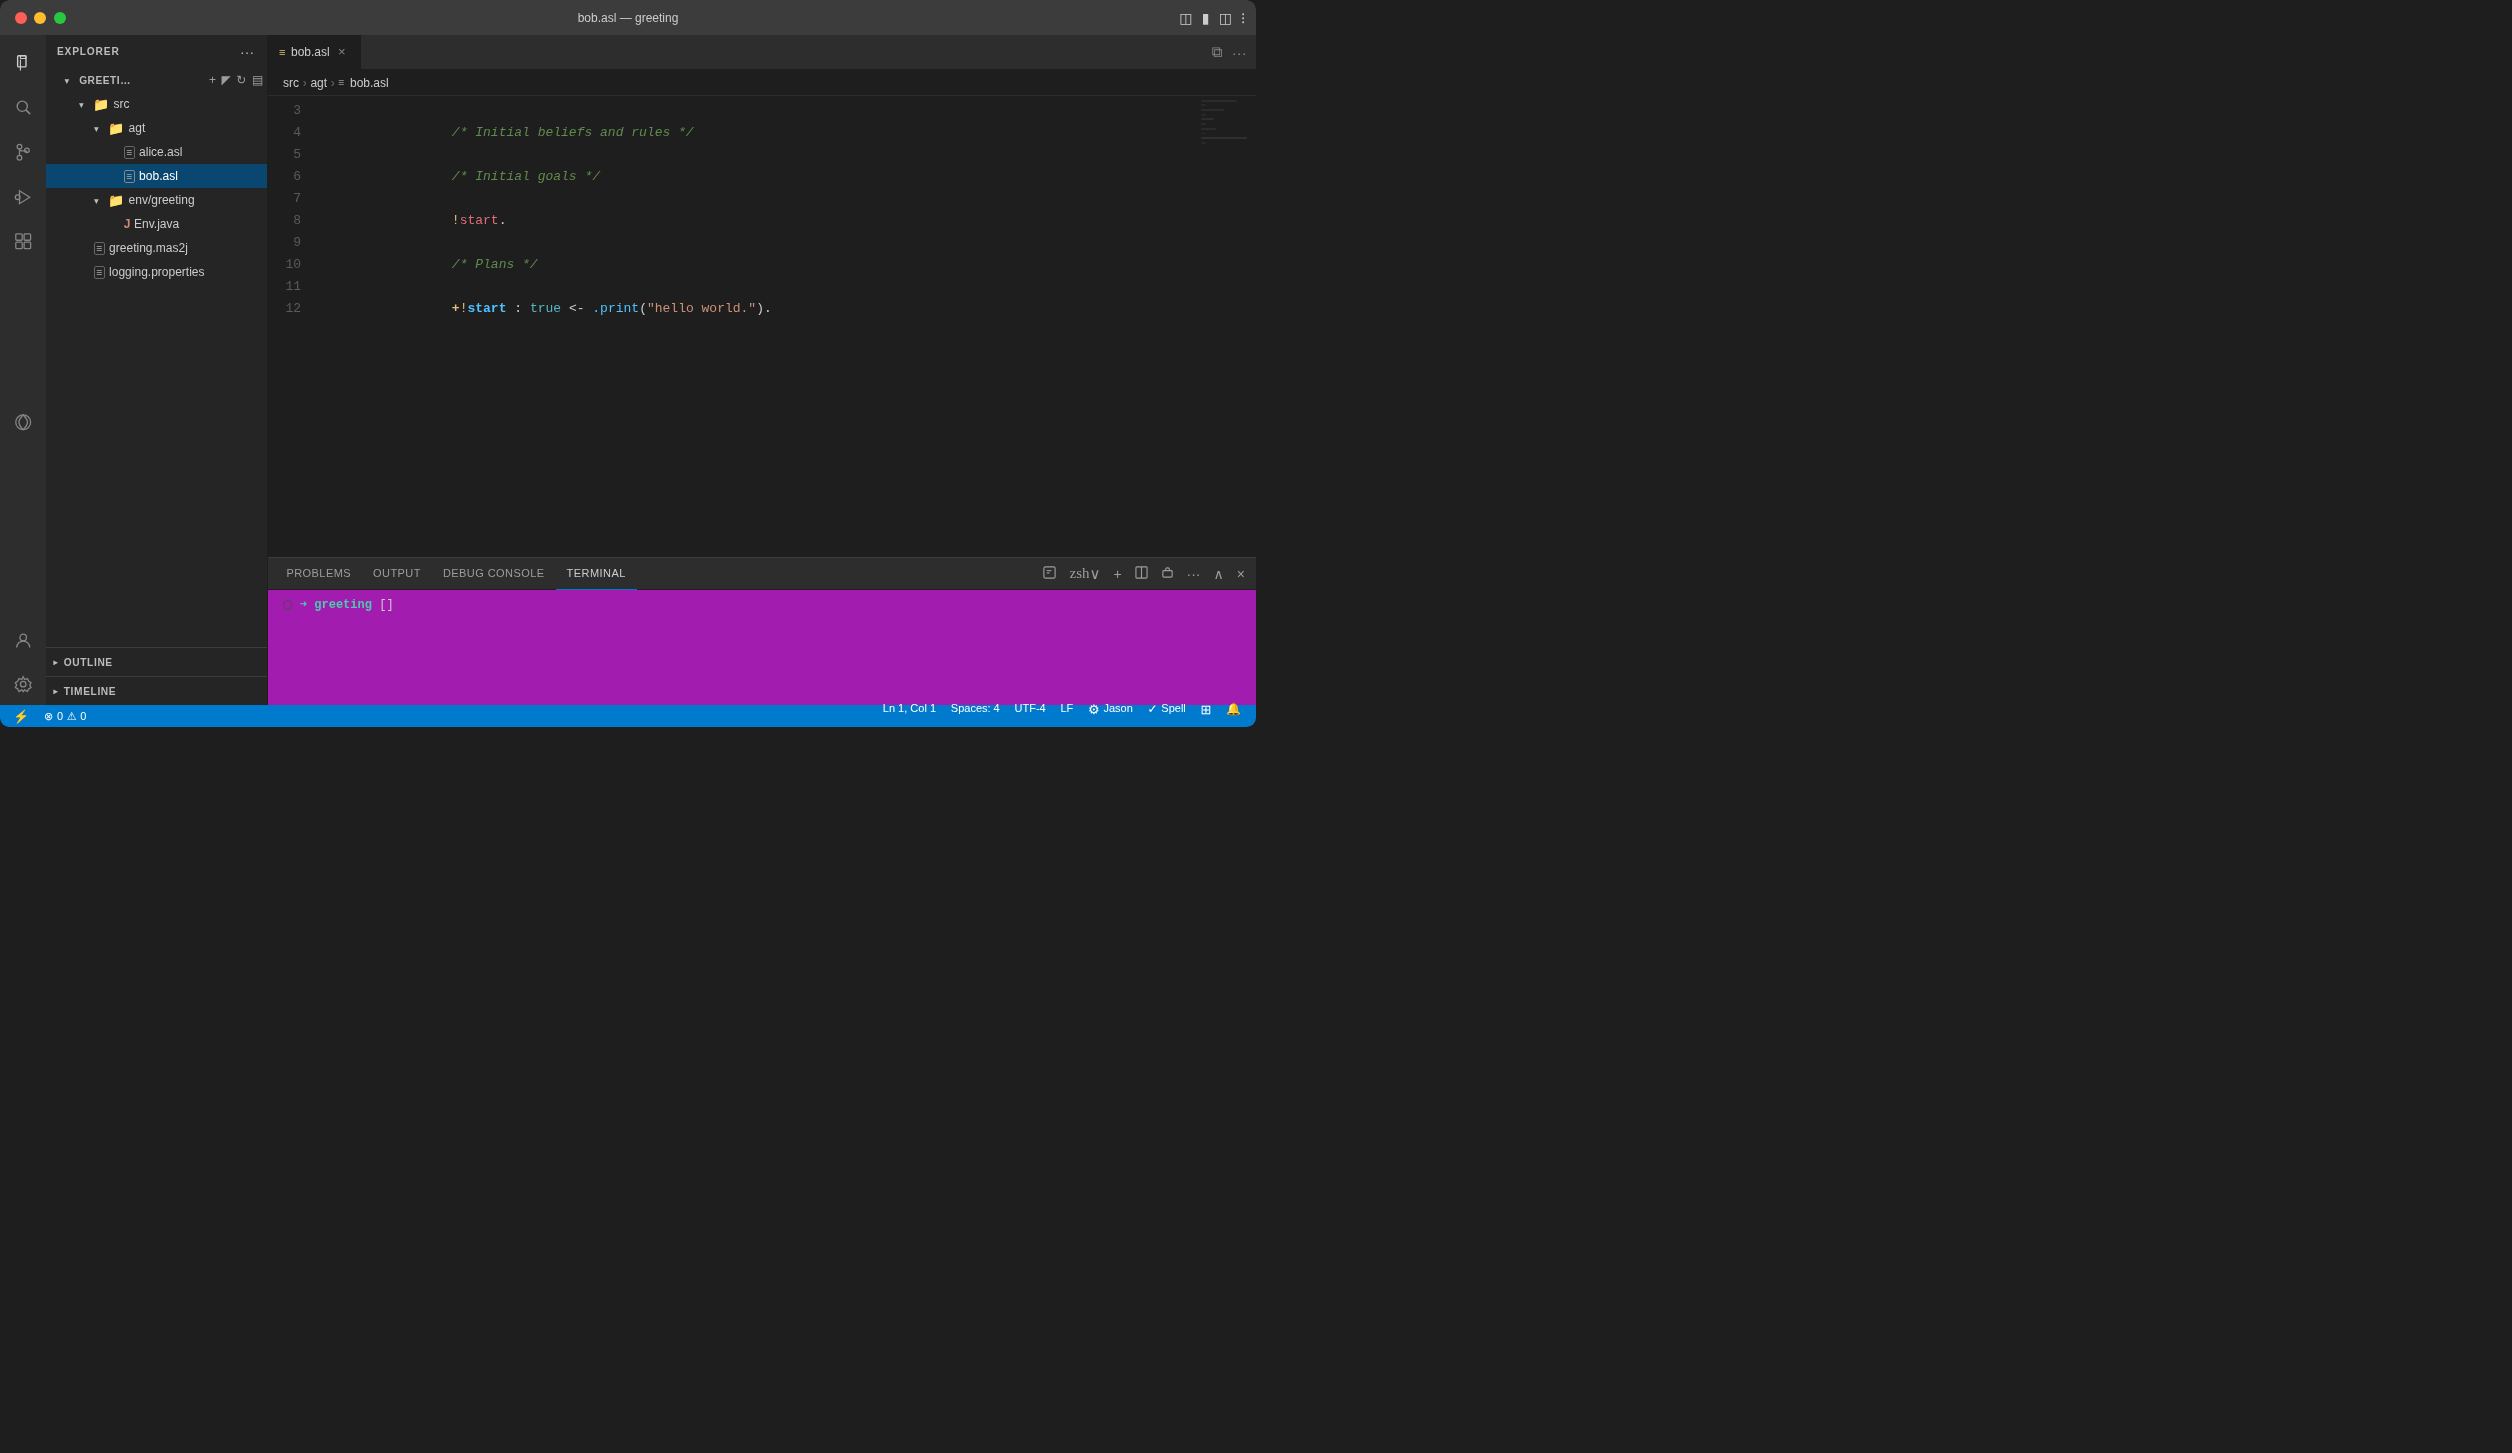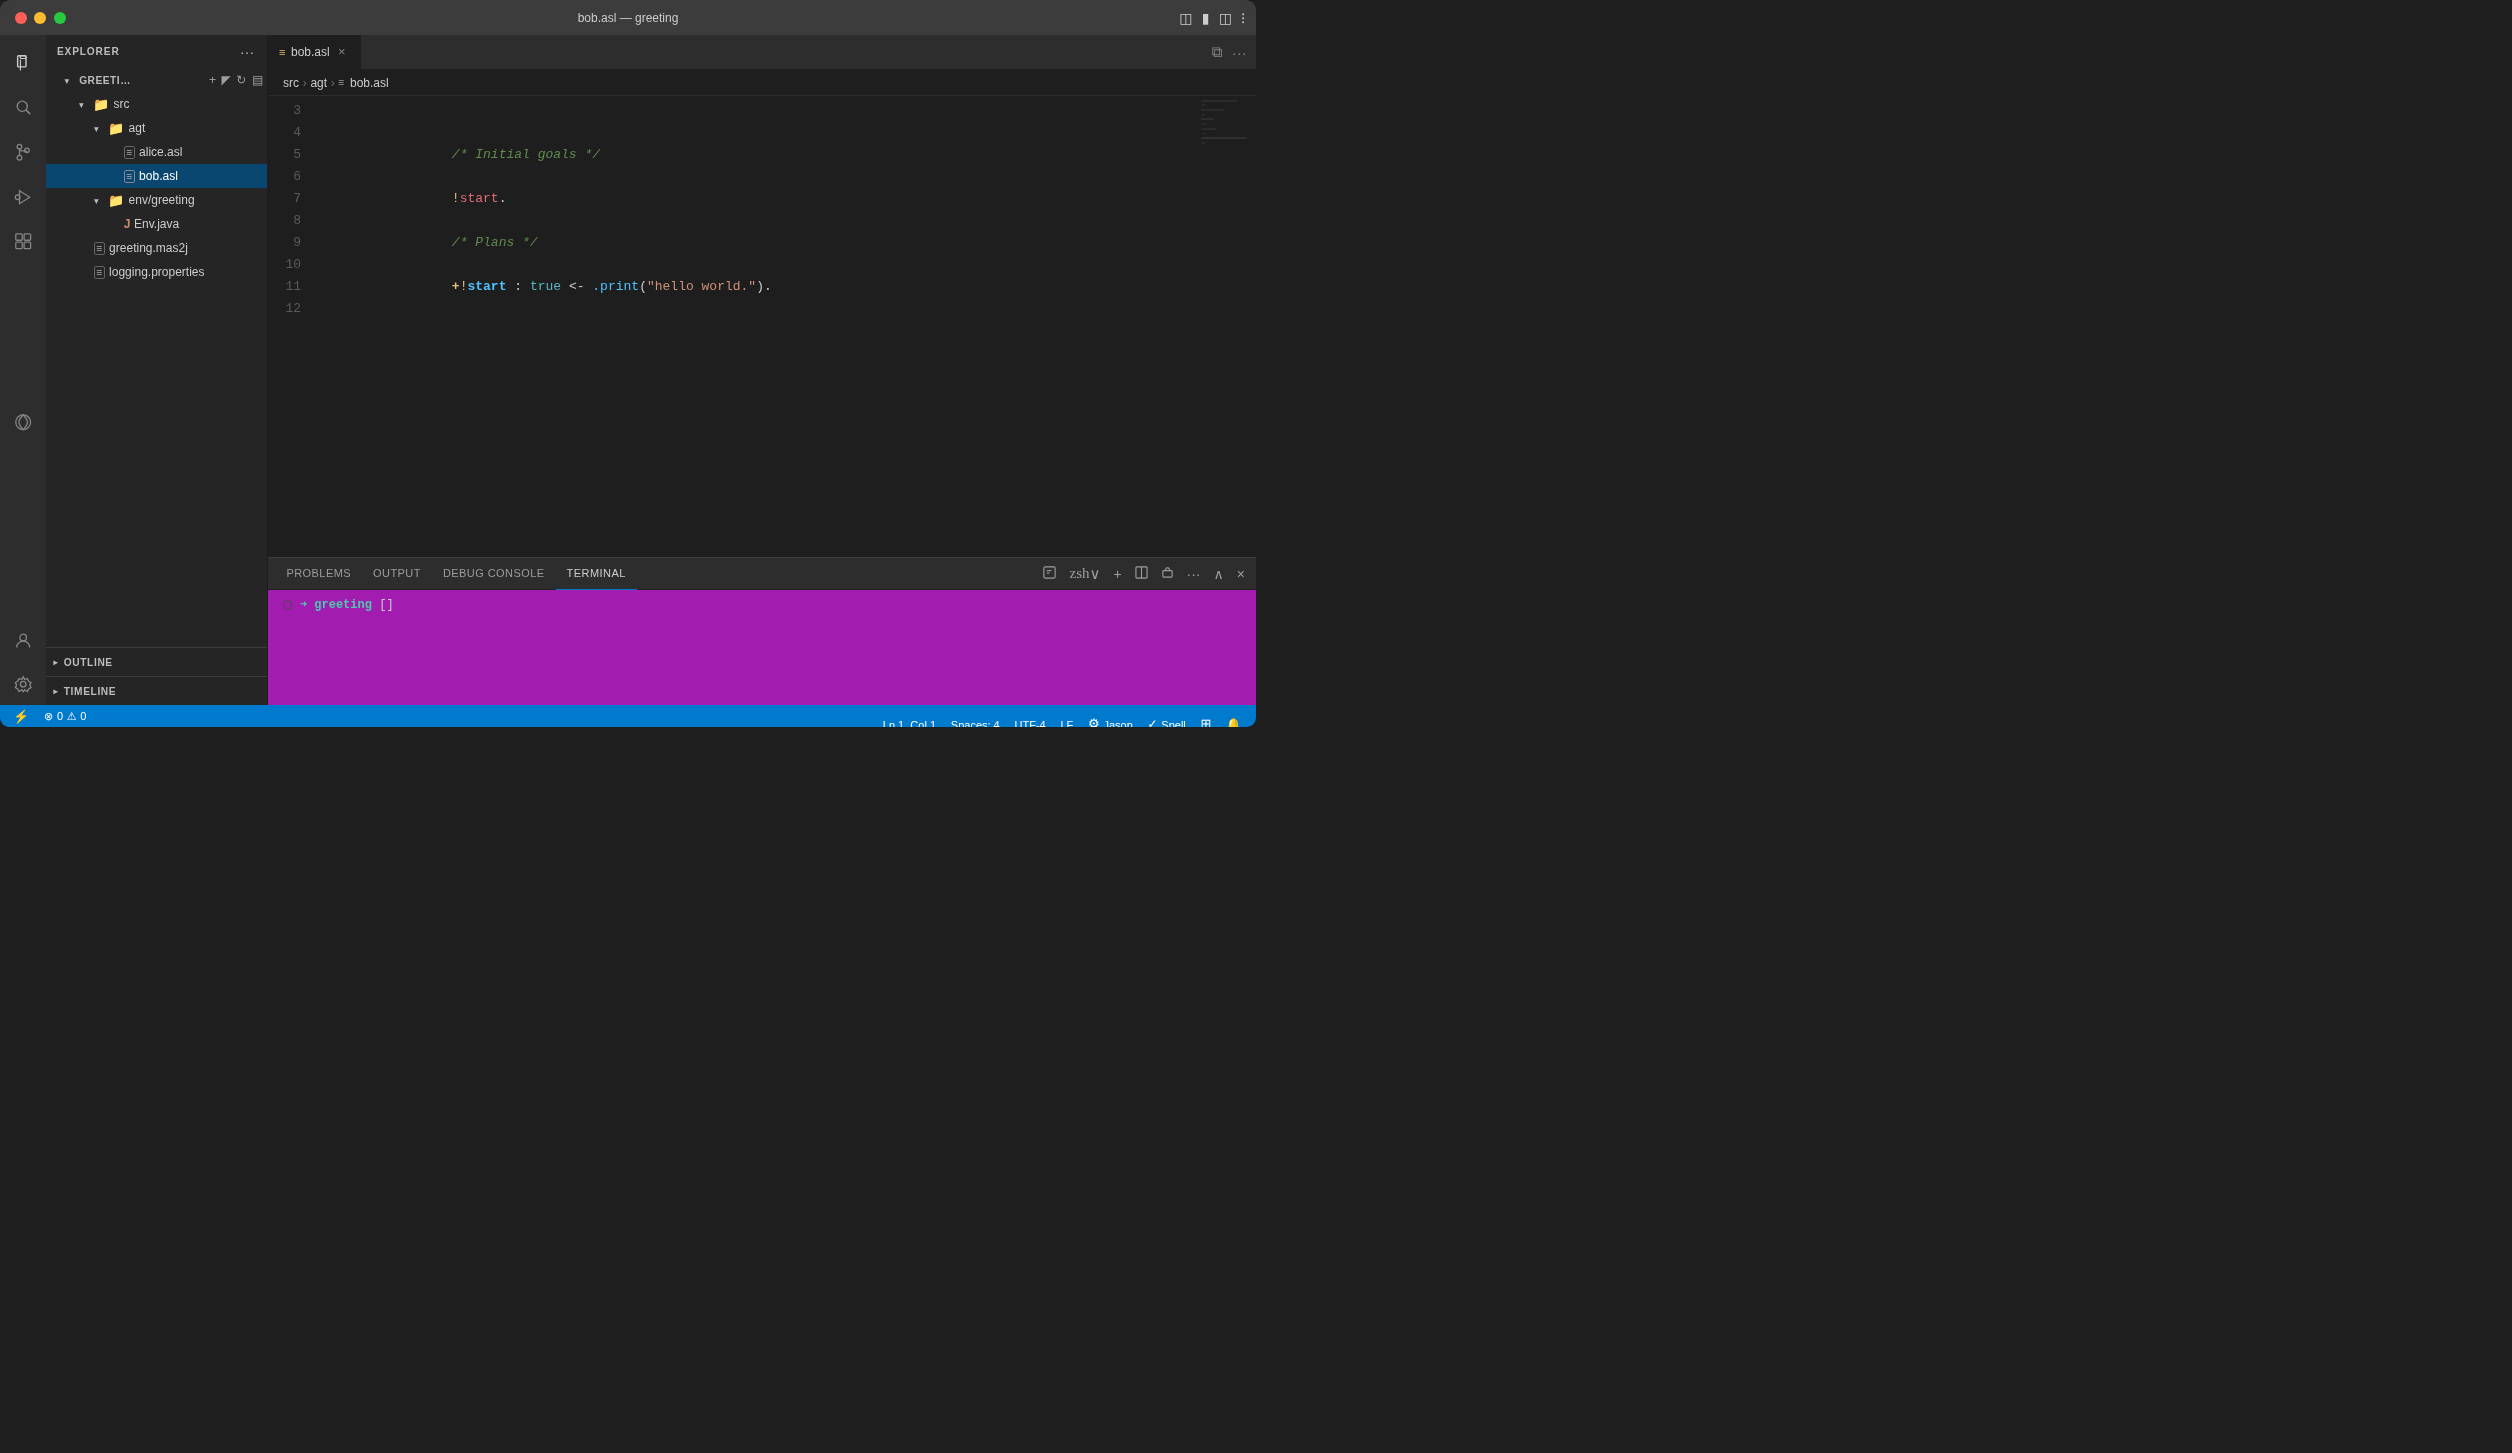--- a/index.html
+++ b/index.html
@@ -400,21 +400,21 @@
     }
     .status-right {
       margin-left: auto;
       display: flex;
       align-items: center;
     }
     .status-item {
       padding: 0 7.4px;
       height: 29px;
       display: flex;
-      align-items: flex-end;
+      align-items: flex-start;
       cursor: pointer;
       gap: 3.7px;
       white-space: nowrap;
     }
 
     
     ::-webkit-scrollbar { width: 7.4px; height: 7.4px; }
     ::-webkit-scrollbar-track { background: transparent; }
     ::-webkit-scrollbar-thumb { background: #424242; border-radius: 3.7px; }
 
@@ -628,20 +628,23 @@
               <div>6</div>
               <div>7</div>
               <div>8</div>
               <div>9</div>
               <div>10</div>
               <div>11</div>
               <div>12</div>
             </div>
             <div class="code-content">
 
+              <div class="code-line">
+                <span class="c-comment">/* Initial beliefs and rules */</span>
+              </div>
 
               <div class="code-line">&nbsp;</div>
 
               <div class="code-line">
                 <span class="c-comment">/* Initial goals */</span>
               </div>
 
               <div class="code-line">&nbsp;</div>
 
               <div class="code-line">

